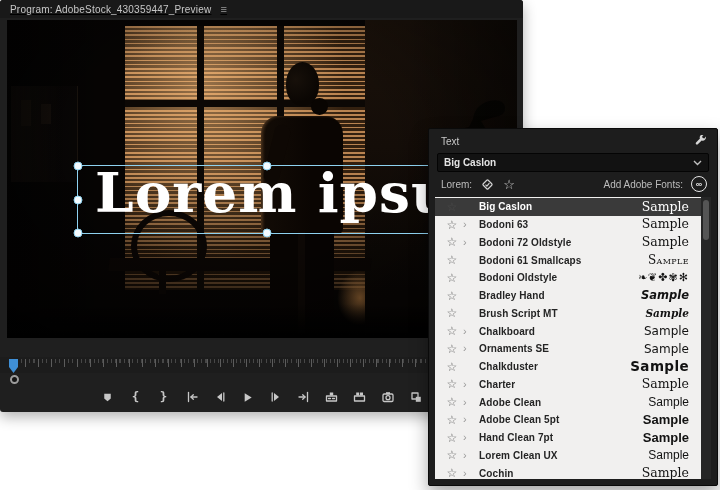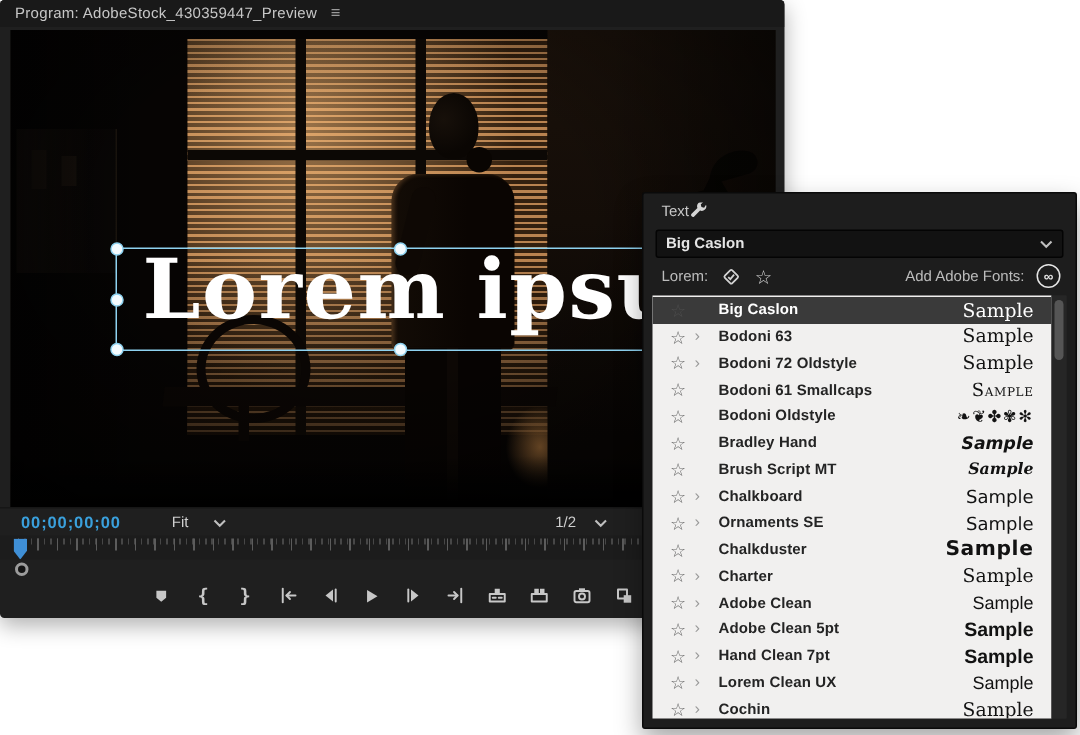--- a/index.html
+++ b/index.html
@@ -4,21 +4,21 @@
 <style>
   html,body{margin:0;padding:0;}
   body{
     width:720px;height:490px;position:relative;background:#fff;overflow:hidden;
     font-family:"Liberation Sans",sans-serif;-webkit-font-smoothing:antialiased;
   }
   
   .program-panel{
     position:absolute;left:0;top:0;width:523px;height:412px;
     background:#1f1f1f;border-radius:3px;box-shadow:0 5px 14px rgba(0,0,0,.30);
-    z-index:5;overflow:hidden;
+    z-index:5;overflow:hidden;text-decoration:underline;
   }
   .pm-titlebar{
     height:18px;display:flex;align-items:center;gap:9px;padding:0 10px;
     background:#191919;color:#c7c7c7;font-size:10px;letter-spacing:.2px;
   }
   .pm-menu{color:#9a9a9a;font-size:11px;line-height:1;cursor:default;}
   .pm-video{
     position:absolute;left:7px;top:20px;width:510px;height:318px;
     background:#060403;overflow:hidden;
   }
@@ -113,21 +113,21 @@
   }
   .tbtn{width:15px;height:15px;display:flex;align-items:center;justify-content:center;color:#c7c7c7;}
   .tbtn svg{display:block;}
   .tbtn .brace{font-family:"DejaVu Sans Mono",monospace;font-size:12.5px;font-weight:700;line-height:1;}
   
   .text-panel{
     position:absolute;left:428px;top:128px;width:290px;height:358px;
     background:#1d1d1d;border:1px solid #0a0a0a;border-radius:2px;box-sizing:border-box;
     box-shadow:0 8px 18px rgba(0,0,0,.35);z-index:20;color:#c8c8c8;
   }
-  .tp-header{display:flex;align-items:center;padding:6px 10px 4px 12px;font-size:10px;}
+  .tp-header{display:flex;align-items:center;justify-content:space-between;padding:6px 10px 4px 12px;font-size:10px;}
   .tp-dropdown{
     margin:1px 8px 0 8px;height:17px;background:#121212;border:1px solid #040404;border-radius:2px;
     display:flex;align-items:center;justify-content:space-between;padding:0 6px;
     color:#e4e4e4;font-size:10px;font-weight:700;
   }
   .tp-filter-row{
     display:flex;align-items:center;height:24px;padding:0 10px 0 12px;font-size:10px;color:#bcbcbc;gap:8px;
   }
   .tp-filter-row .spacer{flex:1;}
   .star-glyph{font-size:13px;color:#cfcfcf;line-height:1;}
@@ -203,35 +203,20 @@
       <span class="sel-handle" style="left:50%;top:0"></span>
       <span class="sel-handle" style="left:100%;top:0"></span>
       <span class="sel-handle" style="left:0;top:50%"></span>
       <span class="sel-handle" style="left:0;top:100%"></span>
       <span class="sel-handle" style="left:50%;top:100%"></span>
       <span class="sel-handle" style="left:100%;top:100%"></span>
       <span class="sel-handle" style="left:100%;top:50%"></span>
     </div>
   </div>
 
-  <div class="pm-controls">
-    <span class="pm-timecode">00;00;00;00</span>
-    <span class="mini-select">
-      <span>Fit</span>
-      <svg class="chev" viewBox="0 0 9 6">
-          <path d="M1 1 L4.5 4.5 L8 1" stroke="#bfbfbf" stroke-width="1.4" fill="none"></path>
-        </svg>
-    </span>
-    <span class="mini-select right">
-      <span>1/2</span>
-      <svg class="chev" viewBox="0 0 9 6">
-          <path d="M1 1 L4.5 4.5 L8 1" stroke="#bfbfbf" stroke-width="1.4" fill="none"></path>
-        </svg>
-    </span>
-  </div>
 
   <div class="pm-ruler"></div>
   <div class="pm-playhead"></div>
   <div class="pm-zoomhandle"></div>
 
   <div class="pm-transport">
       <div class="tbtn">
         <svg width="13" height="13" viewBox="0 0 14 14">
           <path d="M3.5 3 h7 v5 l-3.5 3 -3.5-3 z" fill="#c7c7c7"></path>
         </svg>

